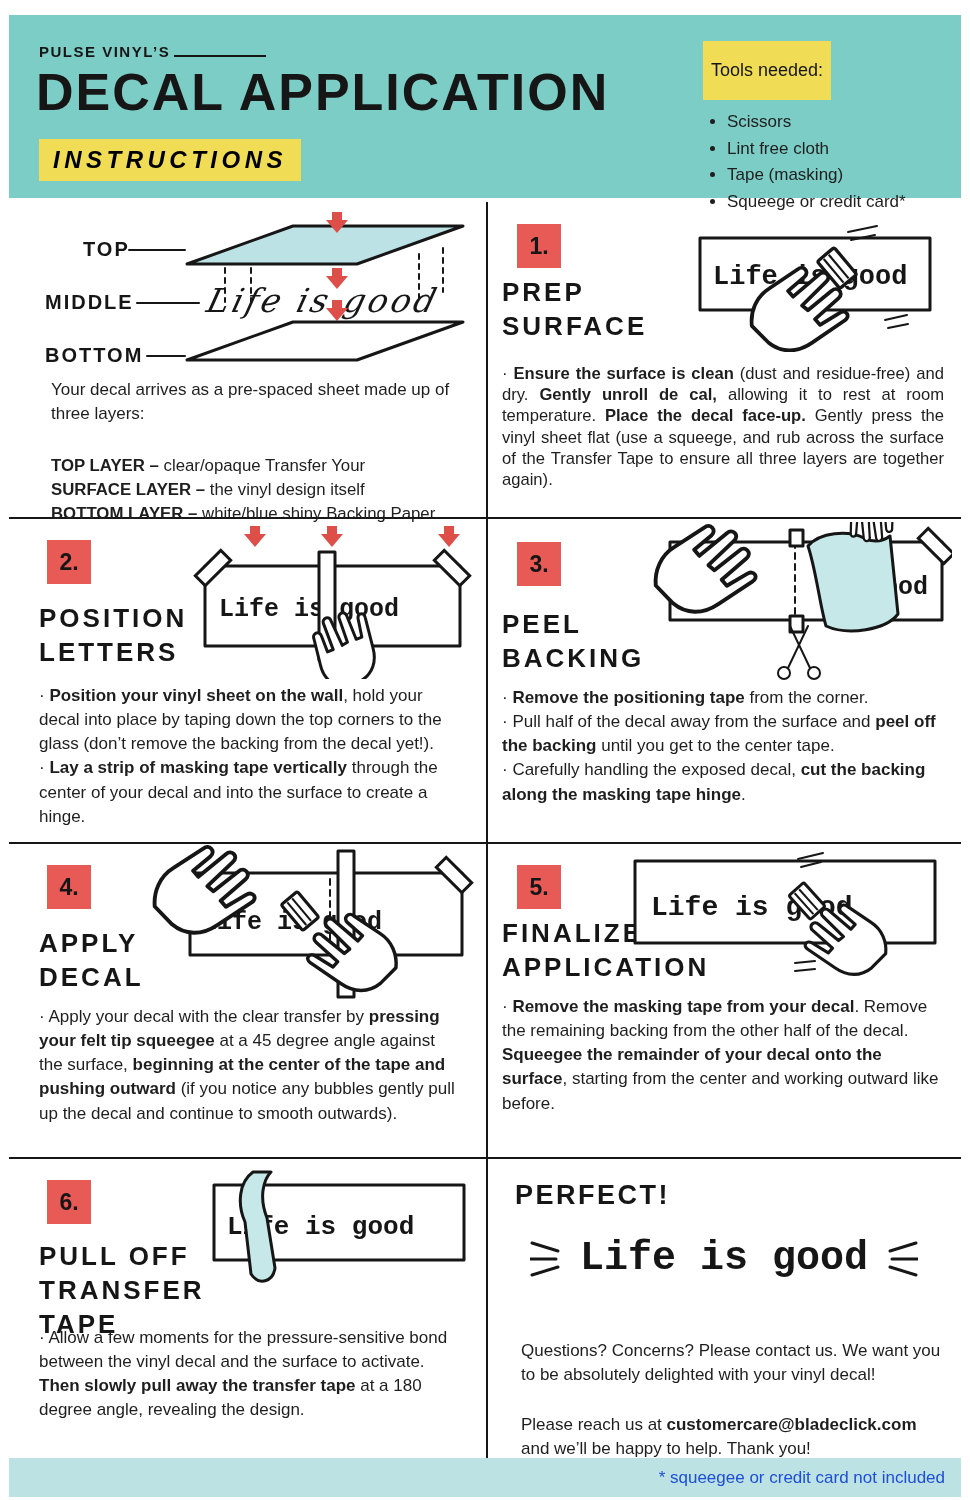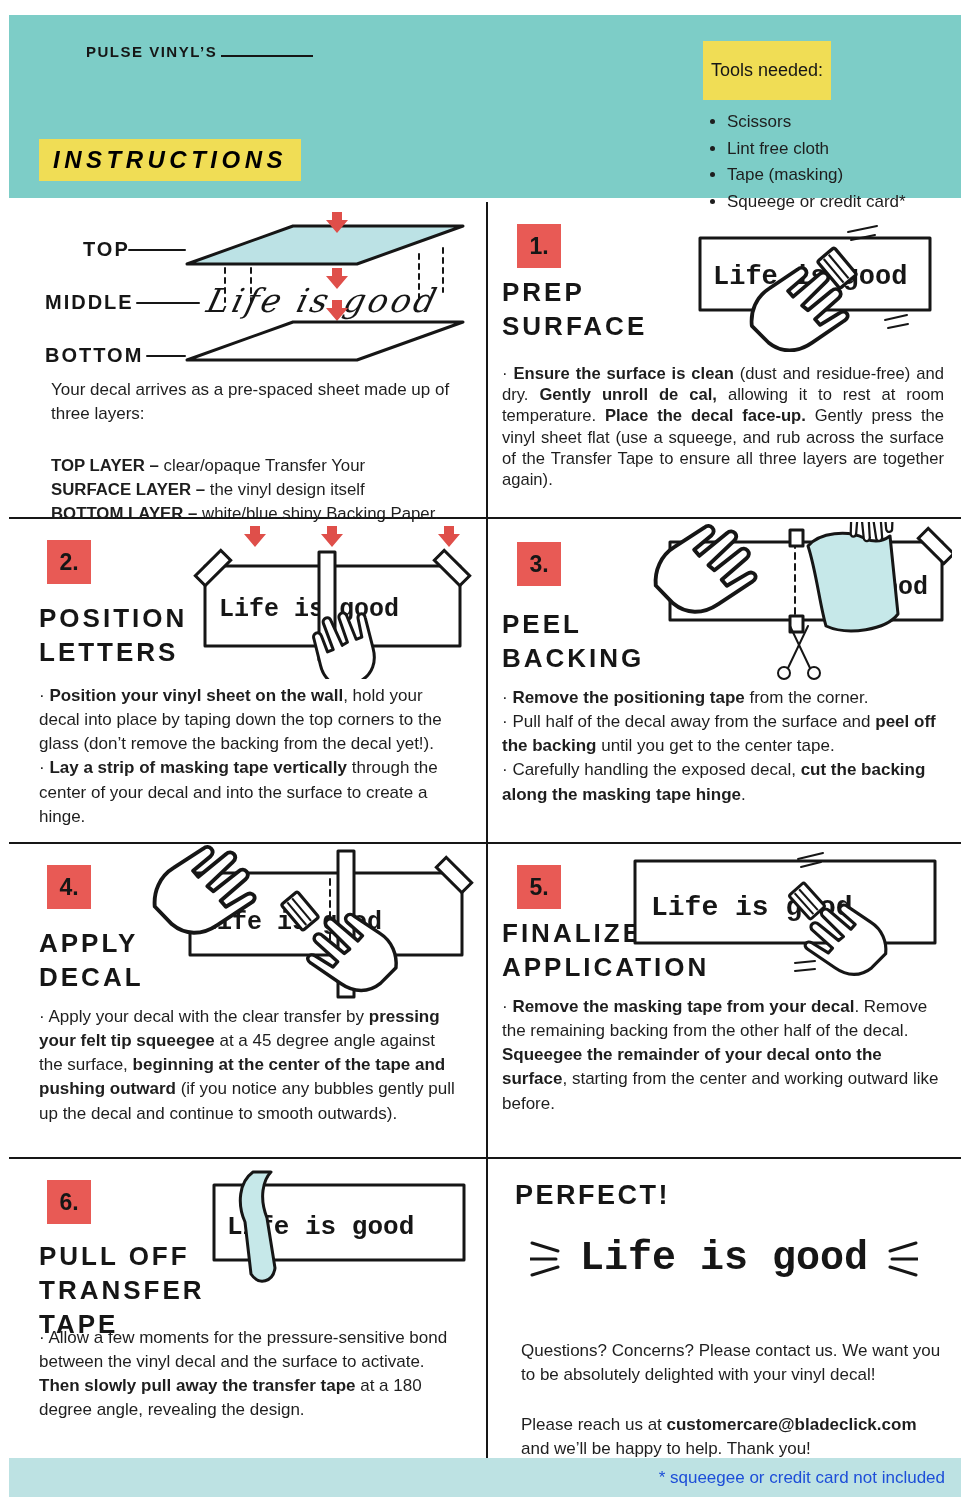--- a/index.html
+++ b/index.html
@@ -1,21 +1,21 @@
 <!DOCTYPE html>
 <html><head>
 <meta charset="utf-8">
 <style>
   html,body{margin:0;padding:0;background:#fff;}
   body{width:970px;height:1500px;overflow:hidden;font-family:"Liberation Sans",sans-serif;color:#1e1e1e;}
   .page{position:relative;width:970px;height:1500px;background:#fff;}
 
   
   .masthead{position:absolute;left:9px;top:15px;width:952px;height:183px;background:#7dcdc7;}
-  .brand-row{position:absolute;left:30px;top:27px;display:flex;align-items:baseline;margin-left:47px;}
+  .brand-row{position:absolute;left:30px;top:27px;display:flex;align-items:baseline;}
   .brand{font-size:15px;font-weight:700;letter-spacing:1.5px;color:#161616;}
   .brand-underline{display:inline-block;width:92px;border-bottom:2px solid #161616;margin-left:4px;height:13px;}
   .main-title{position:absolute;left:27px;top:50px;margin:0;font-size:52px;line-height:1.05;font-weight:700;letter-spacing:2px;color:#161616;}
   .subtitle-badge{position:absolute;left:30px;top:124px;background:#f0dd55;padding:7px 14px;font-size:24px;font-weight:700;letter-spacing:4.5px;color:#000000;font-style:italic;}
   .tools{position:absolute;left:694px;top:26px;width:250px;}
   .tools-label{display:inline-block;background:#f0dd55;padding:19px 8px;font-size:18px;color:#161616;}
   .tools ul{margin:10px 0 17px 24px;padding:0;font-size:17px;line-height:1.45;}
   .tools li{margin:2px 0;}
 
   
@@ -91,20 +91,21 @@
   </defs>
 </svg>
 
 <div class="page">
 
   <header class="masthead">
     <div class="brand-row">
       <span class="brand">PULSE VINYL’S</span>
       <span class="brand-underline"></span>
     </div>
+    <h1 class="main-title">DECAL APPLICATION</h1>
     <div class="subtitle-badge">INSTRUCTIONS</div>
     <div class="tools">
       <span class="tools-label">Tools needed:</span>
       <ul>
         <li>Scissors</li>
         <li>Lint free cloth</li>
         <li>Tape (masking)</li>
         <li>Squeege or credit card*</li>
       </ul>
     </div>

